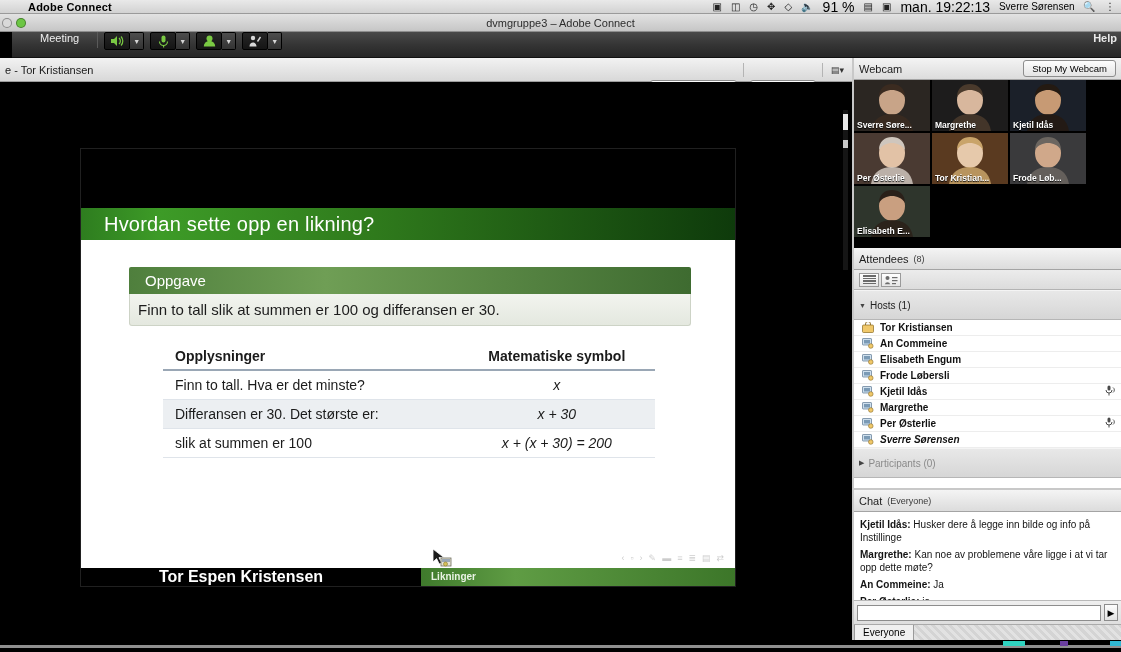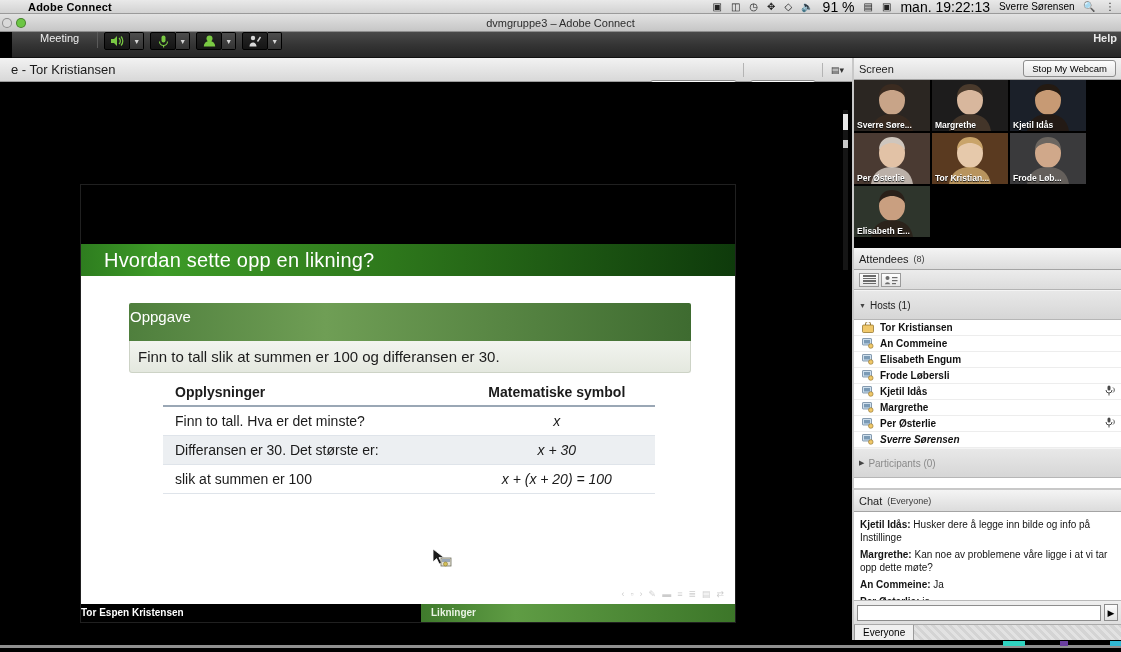--- a/index.html
+++ b/index.html
@@ -56,56 +56,56 @@
   .help-label{ margin-left:auto; padding-right:16px; font-size:11px; color:#e9e9e9; font-weight:bold;}
 
   
   #share-pod{ position:absolute; left:0; top:58px; width:852px; height:567px; background:#000; }
   #share-header{
     position:absolute; left:0; top:0; width:852px; height:24px;
     background:linear-gradient(to bottom,#f2f2f2,#d8d8d8);
     border-bottom:1px solid #9d9d9d;
     display:flex; align-items:center;
   }
-  #share-header .pod-title{ font-size:13px; padding-left:11px; color:#1a1a1a; }
+  #share-header .pod-title{ font-size:11px; padding-left:5px; color:#1a1a1a; }
   #share-header .hdr-right{ margin-left:auto; display:flex; align-items:center; gap:6px; padding-right:6px;}
   .hdr-btn{
     font-size:9.5px; padding:2px 8px; border:1px solid #8d8d8d; border-radius:3px;
     background:linear-gradient(to bottom,#fdfdfd,#e2e2e2); color:#111;margin-top:37px;
   }
   .hdr-vsep{ width:1px; height:14px; background:#b4b4b4;}
   .hdr-menu{ font-size:9px; color:#333; padding:0 2px;}
 
   #share-canvas{ position:absolute; left:0; top:24px; width:852px; height:543px; background:#000;}
   #share-scrollbar{
     position:absolute; right:4px; top:28px; width:5px; height:160px;
     background:#151515;
   }
   #share-scrollbar .thumb{ position:absolute; top:4px; left:0; width:5px; height:16px; background:#e8e8e8; }
   #share-scrollbar .thumb2{ position:absolute; top:30px; left:0; width:5px; height:8px; background:#c9c9c9; }
 
   
   #slide{
-    position:absolute; left:81px; top:103px; width:654px; height:437px;
+    position:absolute; left:81px; top:67px; width:654px; height:437px;
     background:#ffffff; box-shadow:0 0 0 1px #202020;
   }
   #slide-title-bar{
     position:absolute; left:0; top:59px; width:654px; height:32px;
     background:linear-gradient(to right,#2e7d1f 0%, #3d9b27 12%, #2f7a1c 45%, #0e3a0b 100%);
   }
   #slide-title{
     position:absolute; left:23px; top:0; height:32px; line-height:32px;
     color:#fff; font-size:20px; font-weight:normal; letter-spacing:.2px;
     white-space:nowrap;
   }
   #slide-top-black{ position:absolute; left:0; top:0; width:654px; height:59px; background:#000; }
 
   #oppgave-box{ position:absolute; left:48px; top:118px; width:562px; }
   #oppgave-head{
-    height:38px; line-height:27px; padding-left:1px;
+    height:27px; line-height:27px; padding-left:16px;
     background:linear-gradient(to right,#4f7f3d,#6f9e55 35%,#3e6b30 100%);
     color:#fff; font-size:15px; border-radius:2px 2px 0 0;
   }
   #oppgave-body{
     height:32px; line-height:32px; padding-left:8px;
     background:linear-gradient(to bottom,#f2f4ef,#e4e8df);
     color:#1c1c1c; font-size:15px;
     border:1px solid #cdd3c6; border-top:none; border-radius:0 0 3px 3px;
   }
 
@@ -116,21 +116,21 @@
     padding:2px 4px 5px 12px; border-bottom:2px solid #9aa7b5;
   }
   #slide-table th.sym{ text-align:center; padding-left:0; }
   #slide-table td{
     font-size:14px; color:#1b1b1b; padding:6px 4px 6px 12px; border-bottom:1px solid #dfe4ea;
   }
   #slide-table td.sym{ text-align:center; padding-left:0; font-style:italic; }
   #slide-table tr.alt td{ background:#eceff2; }
 
   #slide-footer{ position:absolute; left:0; bottom:0; width:654px; height:18px; display:flex; background:#000; }
-  #slide-footer .author{ width:340px; color:#fff; font-size:10px; font-weight:bold; text-align:left; padding-right:20px; line-height:18px;}
+  #slide-footer .author{ width:340px; color:#fff; font-size:16px; font-weight:bold; text-align:center; padding-right:20px; line-height:18px;}
   #slide-footer .topic{
     flex:1; background:linear-gradient(to right,#3f7a2c,#5f9c44 30%, #3c7629 100%);
     color:#e9f3e4; font-size:10px; font-weight:bold; line-height:18px; padding-left:10px;
   }
   #slide-toolbar{
     position:absolute; left:0; bottom:20px; width:654px; height:16px;
     display:flex; align-items:center; justify-content:flex-end; gap:5px; padding-right:10px;
     opacity:.28; font-size:9px; color:#4a4a4a; letter-spacing:1px;
   }
 
@@ -326,21 +326,21 @@
             <tr>
               <td>Finn to tall. Hva er det minste?</td>
               <td class="sym">x</td>
             </tr>
             <tr class="alt">
               <td>Differansen er 30. Det største er:</td>
               <td class="sym">x + 30</td>
             </tr>
             <tr>
               <td>slik at summen er 100</td>
-              <td class="sym">x + (x + 20) = 100</td>
+              <td class="sym">x + (x + 30) = 200</td>
             </tr>
           </tbody>
         </table>
       </div>
 
       <div id="slide-toolbar">
         <span>‹</span>
         <span>▫</span>
         <span>›</span>
         <span>✎</span>
@@ -365,21 +365,21 @@
         <circle cx="13.5" cy="16" r="2" fill="#d6c15a" stroke="#8a7a2a" stroke-width="0.6"></circle>
       </svg>
     </div>
   </div>
 </div>
 
 <div id="right-col">
 
   <div class="pod" id="video-pod">
     <div class="pod-head">
-      <span class="name">Screen</span>
+      <span class="name">Webcam</span>
       <span class="wc-btn">Stop My Webcam</span>
     </div>
     <div id="video-grid">
         <div class="vtile" style="left: 0px; top: 0px; background: rgb(43, 38, 34);">
           <svg class="face" viewBox="0 0 76 51" preserveAspectRatio="none">
             <rect width="76" height="51" fill="#2b2622"></rect>
             <ellipse cx="38" cy="20" rx="13" ry="15" fill="#c8a488"></ellipse>
             <path d="M25 17c0-9 6-13 13-13s13 4 13 13c-3-5-8-7-13-7s-10 2-13 7z" fill="#3b2b20"></path>
             <path d="M17 51c2-12 10-17 21-17s19 5 21 17z" fill="#3b2b20" opacity="0.85"></path>
           </svg>

